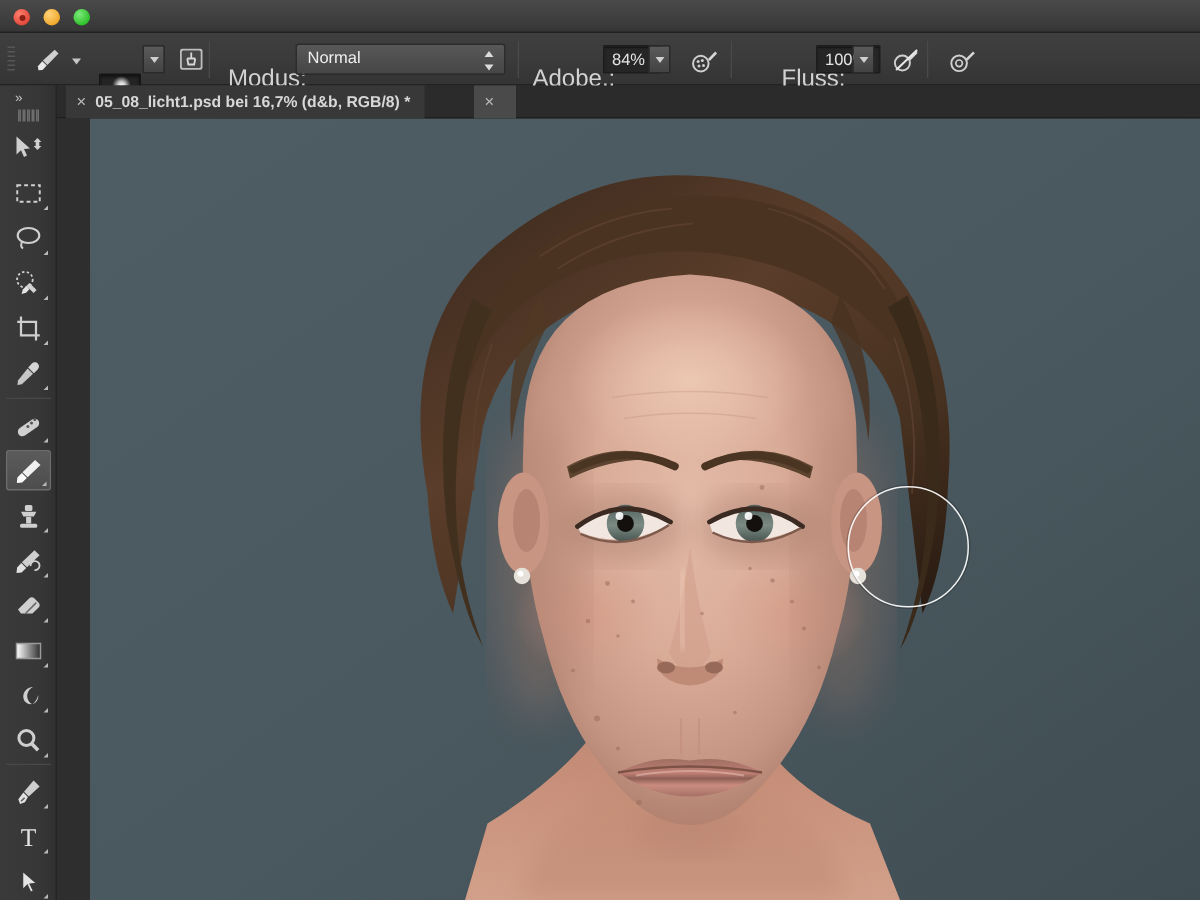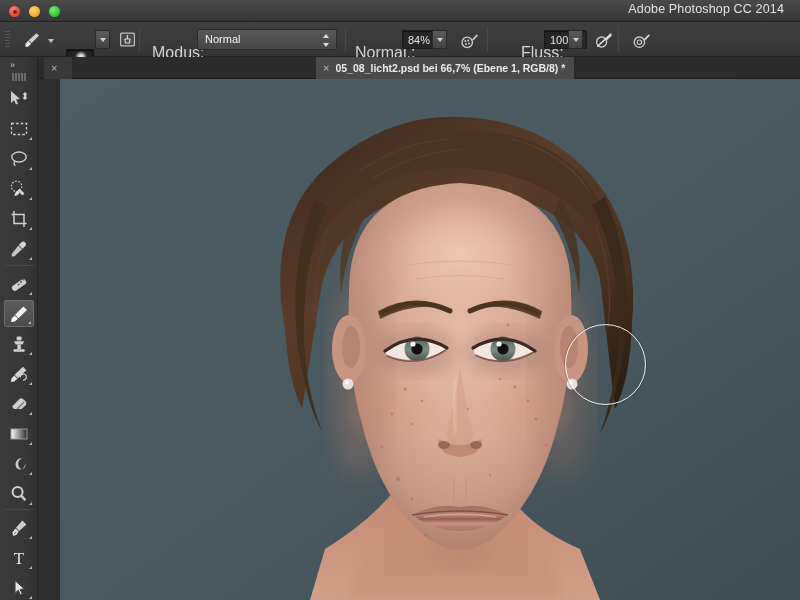--- a/index.html
+++ b/index.html
@@ -234,21 +234,20 @@
 </style>
 </head>
 <body>
 
 <div id="app">
 
   <div id="titlebar">
     <div class="traffic close"></div>
     <div class="traffic min"></div>
     <div class="traffic max"></div>
-    <div id="app-title">Adobe Photoshop CC 2014</div>
   </div>
 
   <div id="optionsbar">
 
     <div class="ob-grip">
       <i></i>
         <i></i>
         <i></i>
         <i></i>
         <i></i>
@@ -280,21 +279,21 @@
     <div class="ob-sep" style="left:139px;"></div>
 
     <div class="ob-label" style="left:152px;">Modus:</div>
     <div class="ob-select" style="left:197px; width:140px;">
       <span>Normal</span>
       <span class="updown"></span>
     </div>
 
     <div class="ob-sep" style="left:345px;"></div>
 
-    <div class="ob-label" style="left:355px;">Normal.:</div>
+    <div class="ob-label" style="left:355px;">Adobe.:</div>
     <div class="ob-field" style="left:402px; width:38px;">84%</div>
     <div class="ob-stepper" style="left:432px;"></div>
 
     <div class="ob-btn" style="left:458px;">
       <svg width="20" height="20" viewBox="0 0 20 20">
         <circle cx="7.2" cy="12.4" r="5.2" fill="none" stroke="#cfcfcf" stroke-width="1.3"></circle>
         <circle cx="5.4" cy="11" r="1" fill="#cfcfcf"></circle>
           <circle cx="8.2" cy="10.4" r="1" fill="#cfcfcf"></circle>
         <circle cx="6" cy="14" r="1" fill="#cfcfcf"></circle>
           <circle cx="9" cy="13.6" r="1" fill="#cfcfcf"></circle>
@@ -490,24 +489,24 @@
         <path d="M7 2.6 L7 15.4 L10.2 12.2 L12.4 17 L14.4 16 L12.2 11.4 L16.6 11 Z" fill="#e4e4e4" stroke="#3a3a3a" stroke-width="1"></path>
       </svg>
       <span class="corner"></span>
     </div>
 
   </div>
 
   <div id="tabbar">
     <div class="tab inactive" style="left:6px;">
       <span class="x">×</span>
+      <span>05_08_licht1.psd bei 16,7% (d&amp;b, RGB/8) *</span>
     </div>
     <div class="tab active" style="left:278px;">
       <span class="x">×</span>
-      <span>05_08_licht2.psd bei 66,7% (Ebene 1, RGB/8) *</span>
     </div>
   </div>
 
   <div id="canvas-wrap">
     <div id="canvas">
 
       <svg id="photo" viewBox="0 0 740 521" preserveAspectRatio="none">
         <defs>
 
           <radialGradient id="faceGrad" cx="0.5" cy="0.42" r="0.62">

